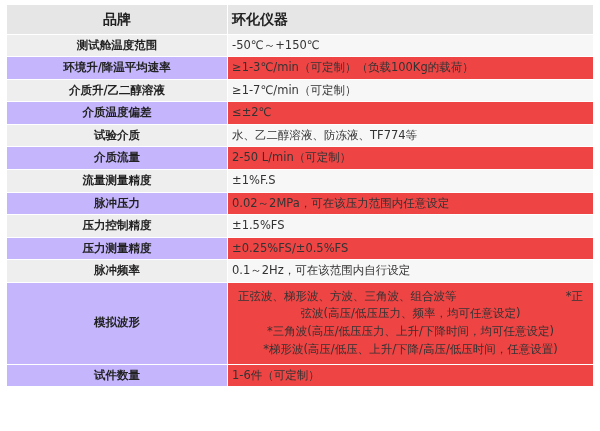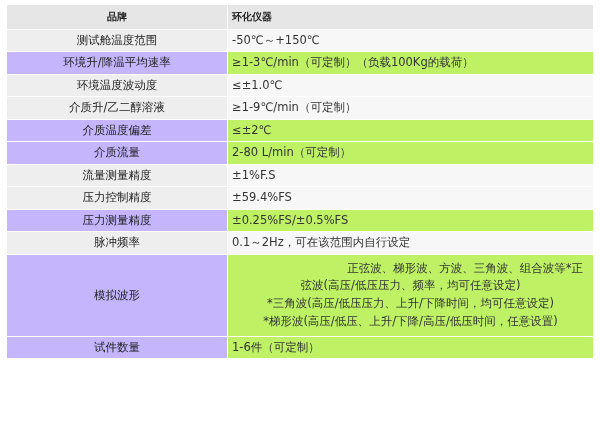--- a/index.html
+++ b/index.html
@@ -25,48 +25,49 @@
     font-size: 11.5px;
     line-height: 1.35;
     color: #333333;
     vertical-align: middle;
   }
   td.label {
     width: 212px;
     background: #eeeeee;
     text-align: center;
     color: #222222;
+    font-weight: bold;
   }
   td.value {
     background: #f7f7f7;
   }
   tr.row-alt td.label {
     background: #c4b5fd;
   }
   tr.row-alt td.value {
-    background: #bef264;
+    background: #ef4444;
   }
   tr.head td.label,
   tr.head td.value {
     background: #e6e6e6;
     font-weight: bold;
-    font-size: 10px;
+    font-size: 14px;
     color: #222222;
     padding: 5px 4px;
   }
   td.value.multiline {
     text-align: left;
     padding: 5px 10px;
     line-height: 1.55;
   }
   td.value.multiline .wf-line {
     display: block;
   }
   td.value.multiline .wf-line.l1 {
-    text-align: right;
+    text-align: left;
   }
   td.value.multiline .wf-line.l2,
   td.value.multiline .wf-line.l3 {
     text-align: center;
   }
   .tall-label {
     line-height: 1.4;
     margin-top: 35px;
   }
 </style>
@@ -83,42 +84,46 @@
 
     <tr>
       <td class="label">测试舱温度范围</td>
       <td class="value">-50℃～+150℃</td>
     </tr>
     <tr class="row-alt">
       <td class="label">环境升/降温平均速率</td>
       <td class="value">≥1-3℃/min（可定制）（负载100Kg的载荷）</td>
     </tr>
     <tr>
-      <td class="label">环境温度波动度</td>
-      <td class="value">≤±1.0℃</td>
-    </tr>
-    <tr>
       <td class="label">介质升/乙二醇溶液</td>
-      <td class="value">≥1-9℃/min（可定制）</td>
+      <td class="value">≥1-7℃/min（可定制）</td>
     </tr>
     <tr class="row-alt">
       <td class="label">介质温度偏差</td>
       <td class="value">≤±2℃</td>
     </tr>
+    <tr>
+      <td class="label">试验介质</td>
+      <td class="value">水、乙二醇溶液、防冻液、TF774等</td>
+    </tr>
     <tr class="row-alt">
       <td class="label">介质流量</td>
-      <td class="value">2-80 L/min（可定制）</td>
+      <td class="value">2-50 L/min（可定制）</td>
     </tr>
     <tr>
       <td class="label">流量测量精度</td>
       <td class="value">±1%F.S</td>
     </tr>
+    <tr class="row-alt">
+      <td class="label">脉冲压力</td>
+      <td class="value">0.02～2MPa，可在该压力范围内任意设定</td>
+    </tr>
     <tr>
       <td class="label">压力控制精度</td>
-      <td class="value">±59.4%FS</td>
+      <td class="value">±1.5%FS</td>
     </tr>
     <tr class="row-alt">
       <td class="label">压力测量精度</td>
       <td class="value">±0.25%FS/±0.5%FS</td>
     </tr>
     <tr>
       <td class="label">脉冲频率</td>
       <td class="value">0.1～2Hz，可在该范围内自行设定</td>
     </tr>
 

